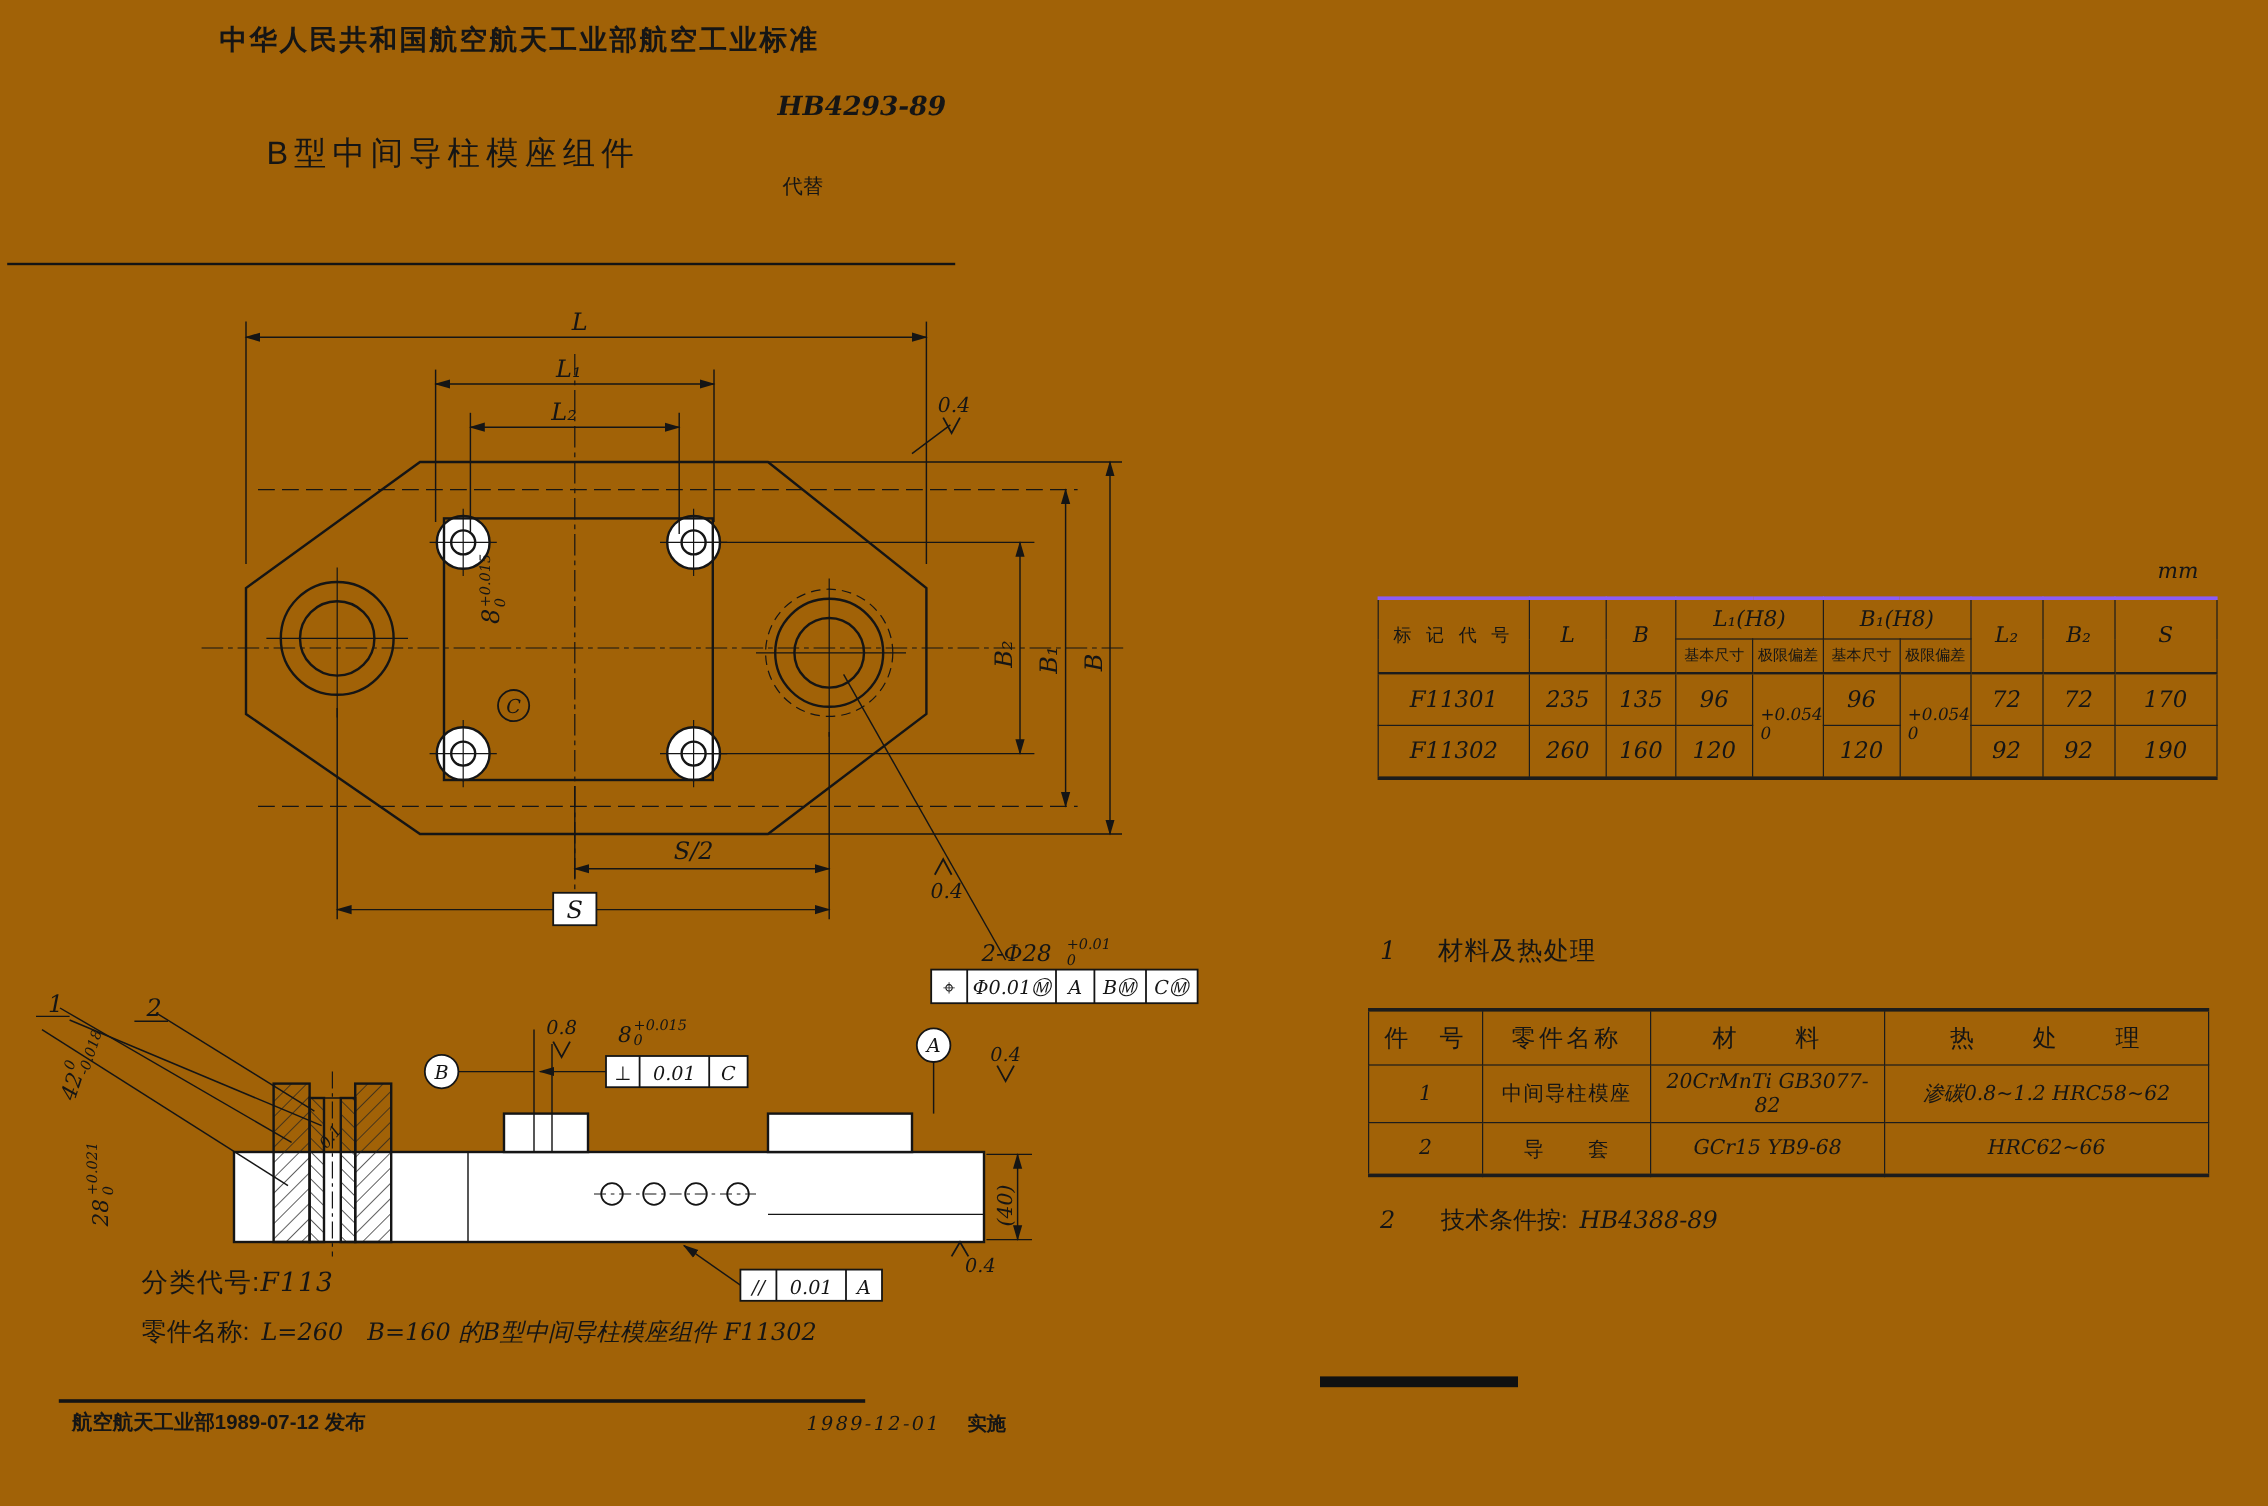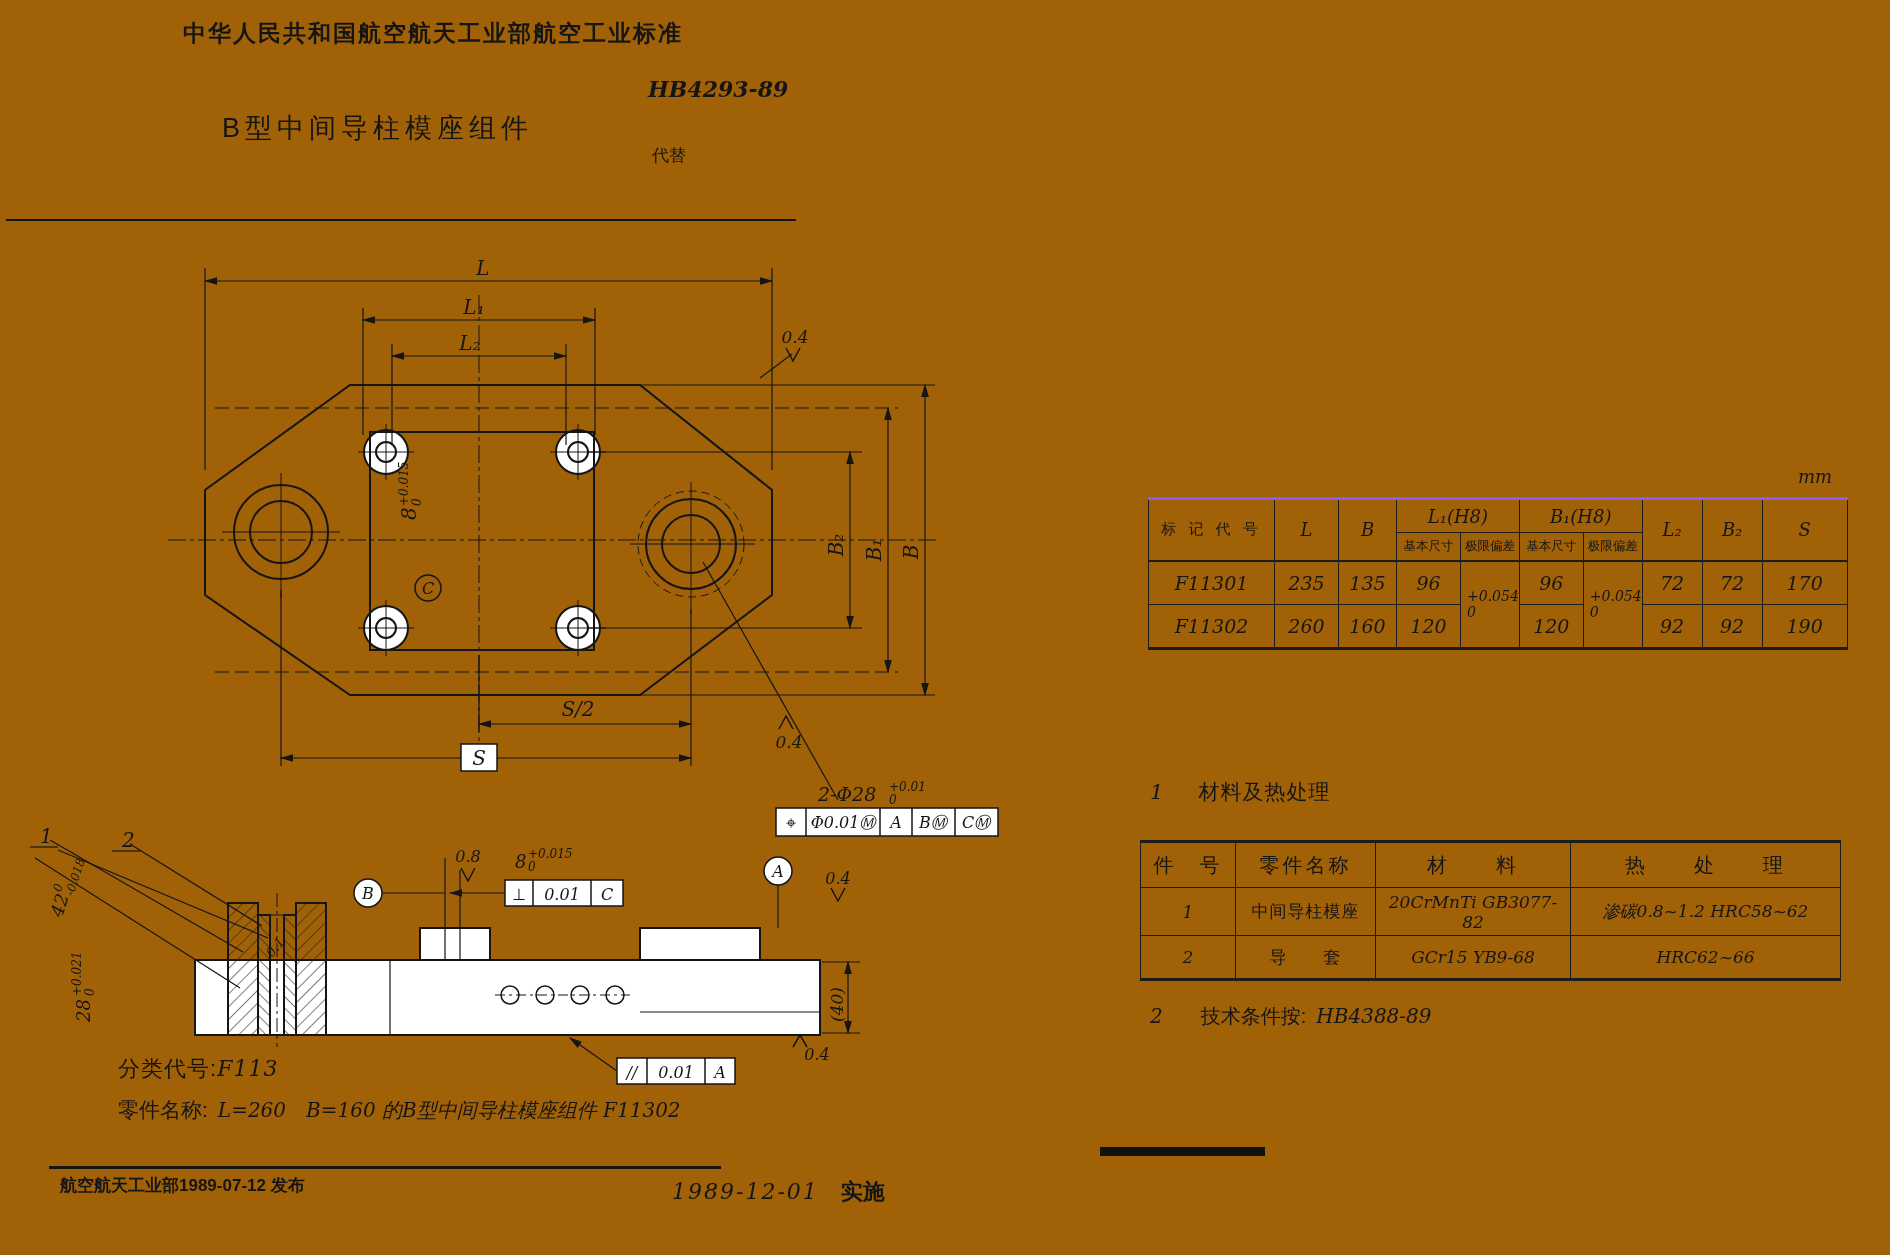--- a/index.html
+++ b/index.html
@@ -41,21 +41,21 @@
   #tech-line .no{font-family:"DejaVu Serif",serif;font-style:italic;margin-right:38px;}
   #tech-line .val{font-family:"DejaVu Serif",serif;font-style:italic;margin-left:10px;}
   
   #class-line{left:118px;top:1054px;font-size:22px;letter-spacing:1px;}
   #class-line .val{font-family:"DejaVu Serif",serif;font-style:italic;margin-left:0;}
   #mark-line{left:118px;top:1096px;font-size:21px;}
   #mark-line .val{font-family:"DejaVu Serif",serif;font-style:italic;margin-left:10px;font-size:20px;}
   
   #footer-rule{left:49px;top:1166px;width:672px;height:3px;background:#141414;}
   #footer-left{left:60px;top:1174px;font-size:17px;font-weight:bold;}
-  #footer-center{left:672px;top:1177px;font-size:22px;}
+  #footer-center{left:672px;top:1177px;font-size:16px;}
   #footer-center .dt{font-family:"DejaVu Serif",serif;font-style:italic;letter-spacing:2px;}
   #footer-center .lb{font-weight:bold;margin-left:22px;}
   #corner-bar{left:1100px;top:1147px;width:165px;height:9px;background:#111;}
 </style>
 </head>
 <body>
 
 <div id="page">
 
   <div class="abs cn" id="authority">中华人民共和国航空航天工业部航空工业标准</div>

